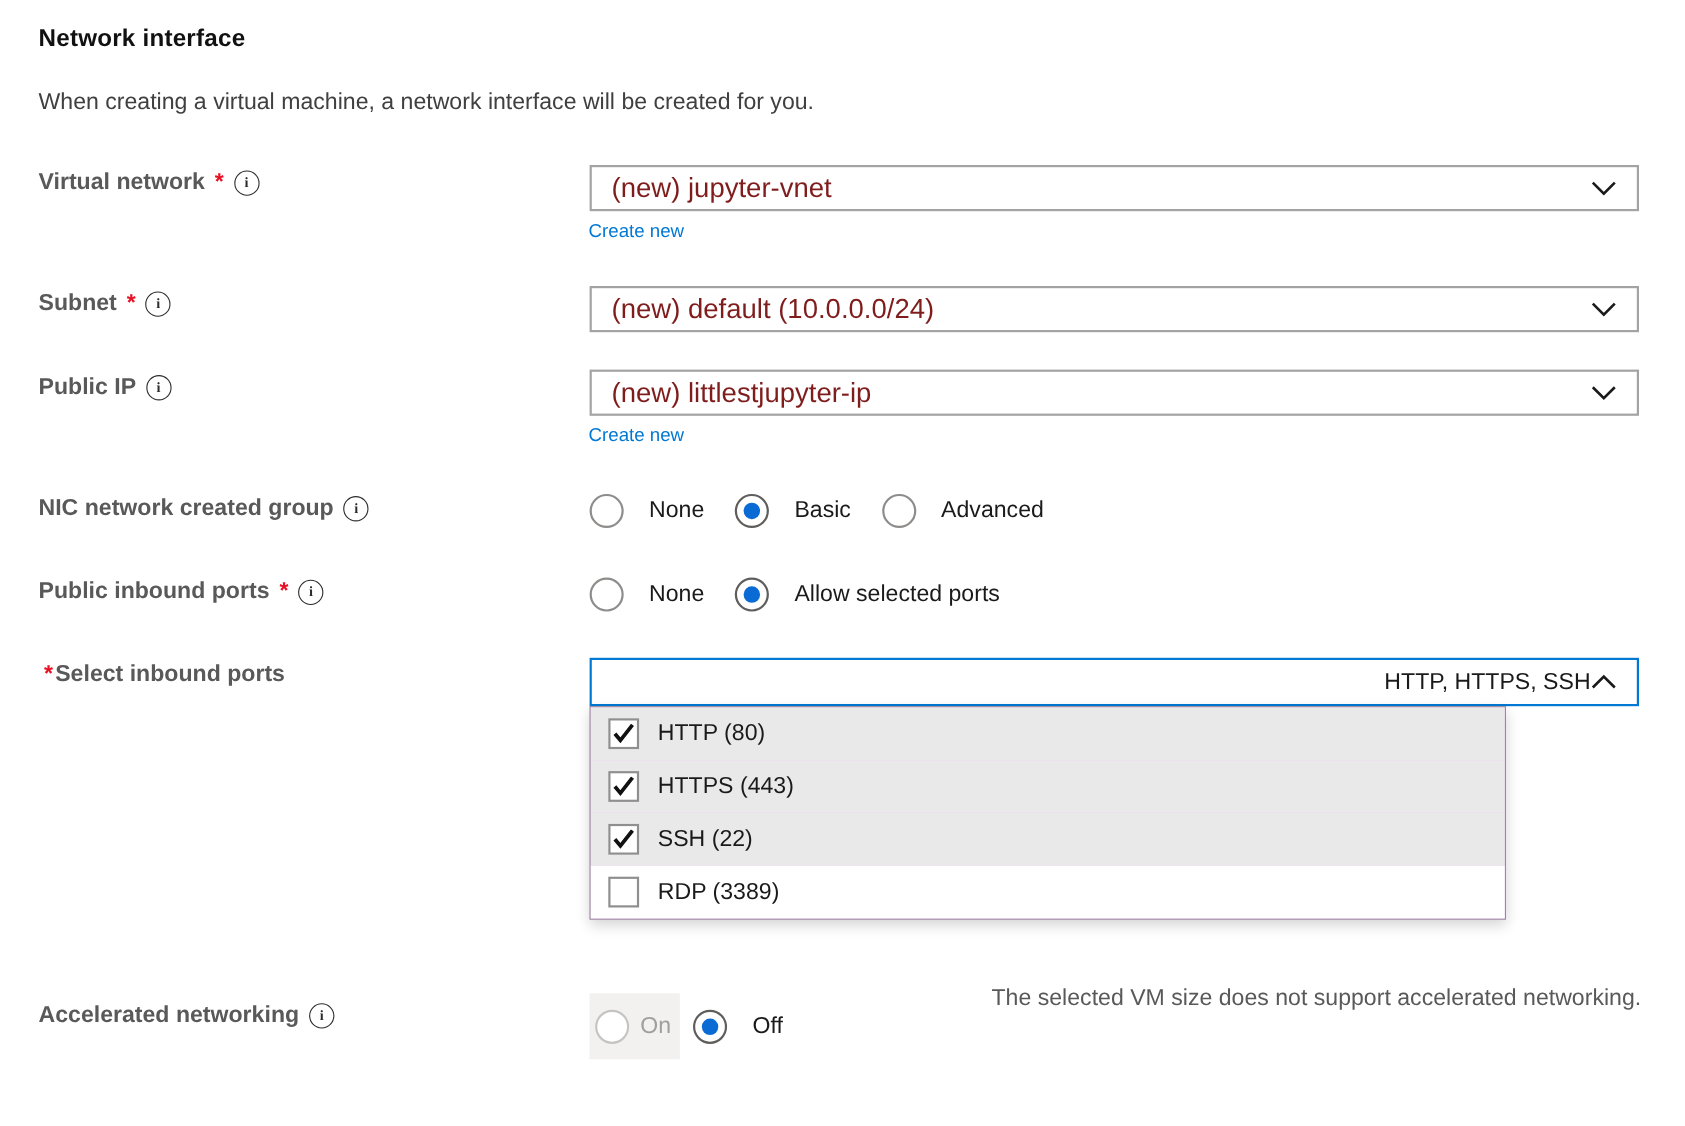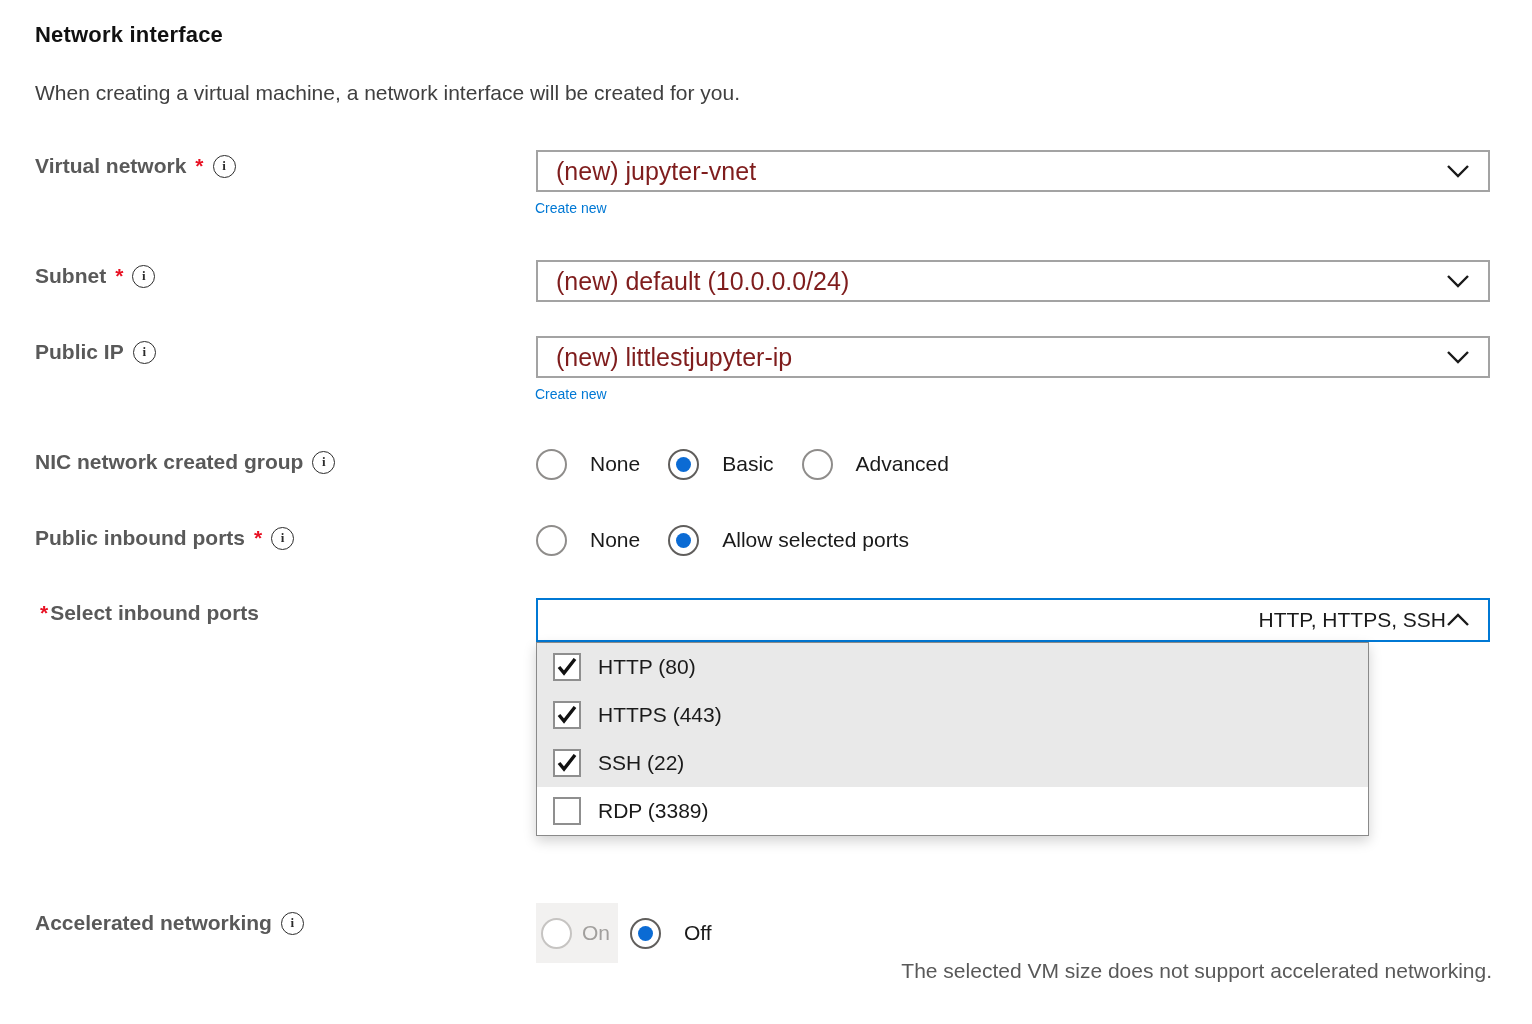--- a/index.html
+++ b/index.html
@@ -17,21 +17,21 @@
   .info-icon { width:23px; height:23px; border:1.6px solid #2b2b2b; border-radius:50%;
     display:inline-flex; align-items:center; justify-content:center;
     font-size:13px; font-weight:600; color:#2b2b2b; font-family:"Liberation Serif", serif; cursor:default; }
 
   .dd { position:absolute; left:536px; width:954px; height:42px; background:#fff;
     border:2px solid #a3a3a3; display:flex; align-items:center; padding:0 18px;
     font-size:25px; color:#7f1d1d; cursor:pointer; }
   .dd .dd-value { flex:1; white-space:nowrap; overflow:hidden; }
   .chev { flex:none; }
 
-  .link { position:absolute; left:535px; font-size:14px; color:#0078d4; text-decoration:none; cursor:pointer; }
+  .link { position:absolute; left:535px; font-size:17px; color:#0078d4; text-decoration:none; cursor:pointer; }
 
   .radio-group { position:absolute; left:536px; display:flex; align-items:center; gap:28px; height:34px; }
   .radio-opt { display:flex; align-items:center; gap:23px; font-size:21px; color:#1a1a1a; cursor:pointer; }
   .radio { width:31px; height:31px; border-radius:50%; border:2px solid #8f8d8b; background:#fff;
     display:inline-flex; align-items:center; justify-content:center; flex:none; }
   .radio.selected { border-color:#605e5c; }
   .radio.selected::after { content:""; width:15px; height:15px; border-radius:50%; background:#0b6bd4; }
   .radio.disabled { border-color:#c6c4c2; }
 
   .combo { position:absolute; left:536px; top:598px; width:954px; height:44px; background:#fff;
@@ -44,21 +44,21 @@
   .list-opt { height:48px; display:flex; align-items:center; gap:17px; padding-left:16px;
     font-size:21px; color:#1a1a1a; background:#ffffff; cursor:pointer; }
   .list-opt.checked { background:#e9e9e9; }
   .checkbox { width:28px; height:28px; border:2px solid #8f8f8f; background:#fff; flex:none;
     display:inline-flex; align-items:center; justify-content:center; }
   .list-opt:not(.checked) .check-glyph { display:none; }
 
   .accel-control { position:absolute; left:536px; top:903px; display:flex; align-items:center; gap:12px; }
   .on-wrap { background:#f2f1f0; height:60px; padding:0 8px 0 5px; display:flex; align-items:center; gap:10px;
     font-size:21px; color:#a19f9d; cursor:default; }
-  .note { position:absolute; right:40px; top:959px; font-size:21px; color:#595959; }
+  .note { position:absolute; right:40px; top:896px; font-size:21px; color:#595959; }
 </style>
 </head>
 <body>
 
 <div class="canvas">
 
   <div class="page-title">Network interface</div>
   <div class="page-desc">When creating a virtual machine, a network interface will be created for you.</div>
 
   <div class="field-label" style="top:154px;">

